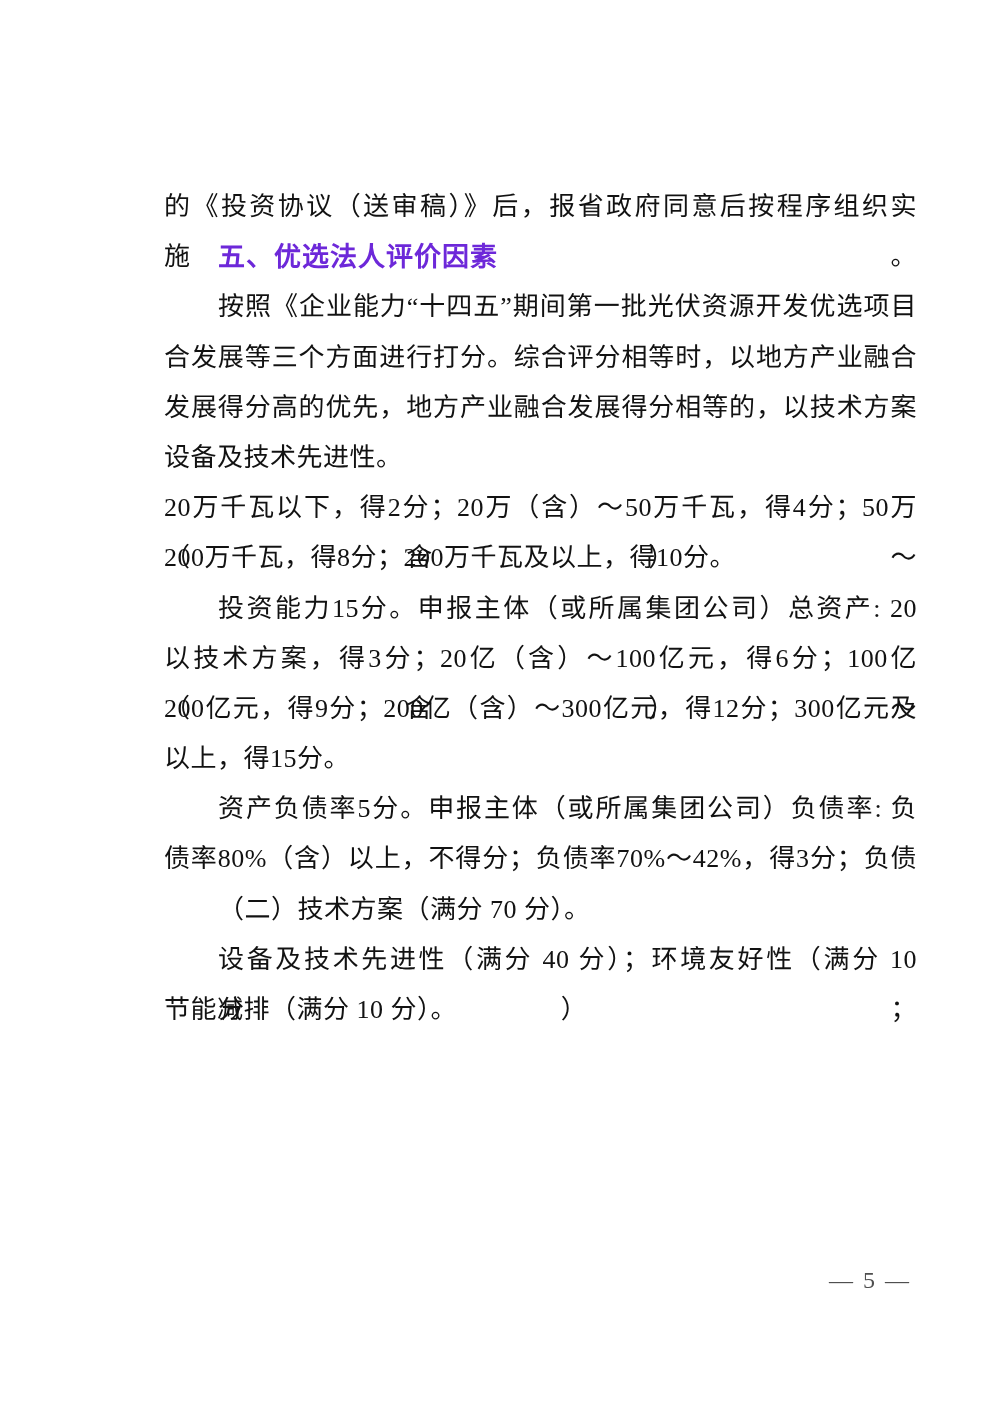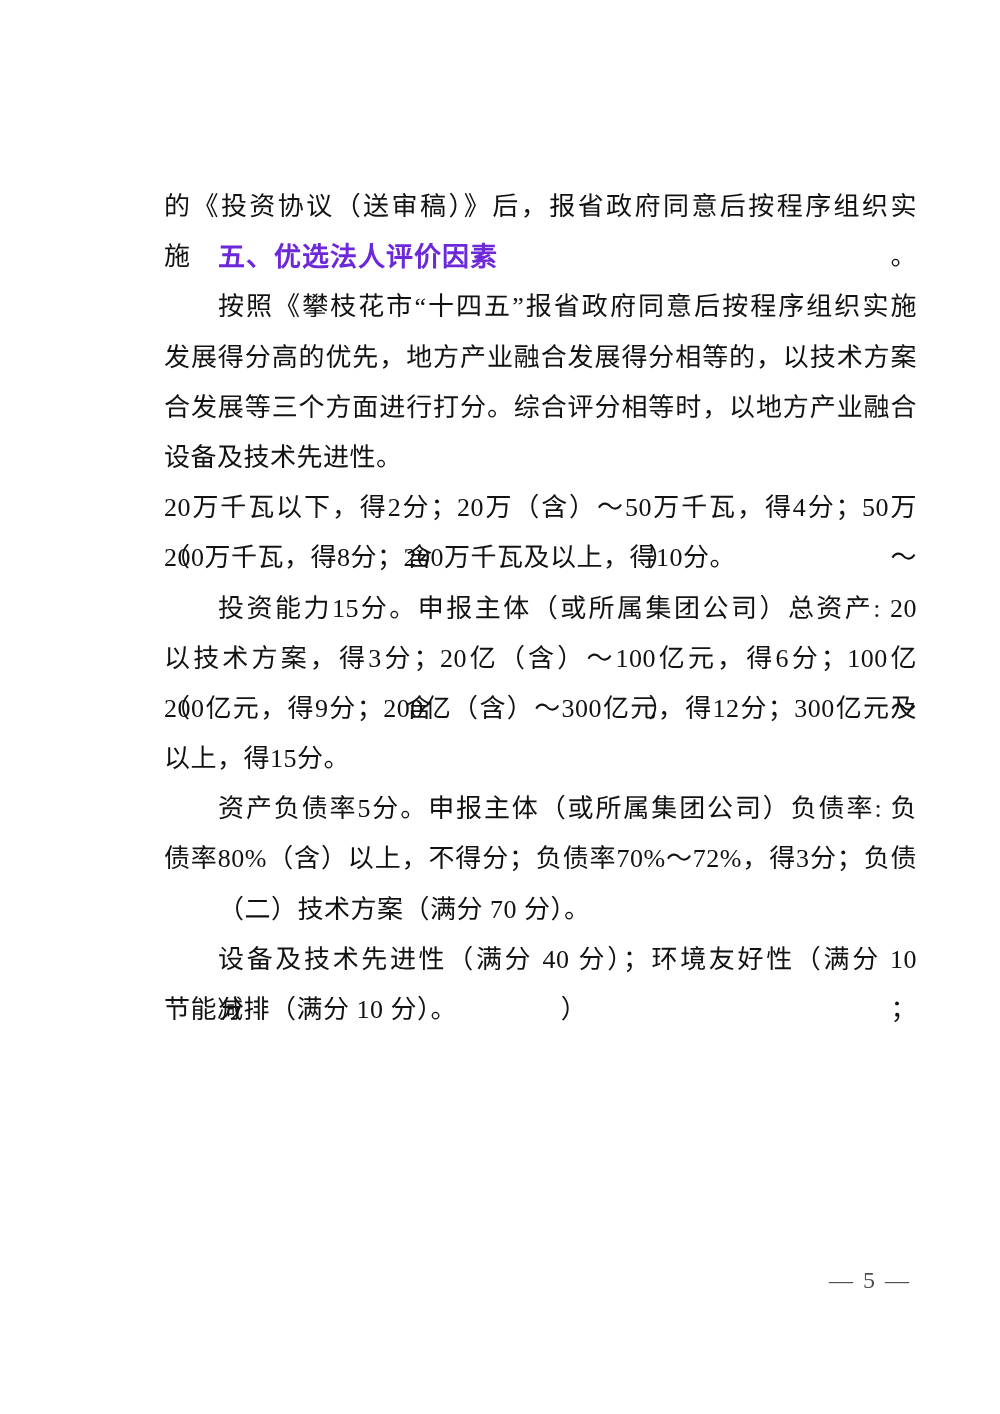--- a/index.html
+++ b/index.html
@@ -56,30 +56,30 @@
     letter-spacing: 2px;
   }
 </style>
 </head>
 <body>
 
 <div class="page">
   <main class="content">
     <div class="line fill">的《投资协议（送审稿）》后，报省政府同意后按程序组织实施。</div>
     <div class="line heading indent">五、优选法人评价因素</div>
-    <div class="line fill indent">按照《攀枝花市“十四五”报省政府同意后按程序组织实施</div>
+    <div class="line fill indent">按照《企业能力“十四五”期间第一批光伏资源开发优选项目</div>
+    <div class="line fill">合发展等三个方面进行打分。综合评分相等时，以地方产业融合</div>
     <div class="line fill">发展得分高的优先，地方产业融合发展得分相等的，以技术方案</div>
-    <div class="line fill">合发展等三个方面进行打分。综合评分相等时，以地方产业融合</div>
     <div class="line">设备及技术先进性。</div>
     <div class="line fill">20万千瓦以下，得2分；20万（含）～50万千瓦，得4分；50万（含）～</div>
     <div class="line">200万千瓦，得8分；200万千瓦及以上，得10分。</div>
     <div class="line fill indent">投资能力15分。申报主体（或所属集团公司）总资产: 20</div>
     <div class="line fill">以技术方案，得3分；20亿（含）～100亿元，得6分；100亿（含）～</div>
     <div class="line fill">200亿元，得9分；200亿（含）～300亿元，得12分；300亿元及</div>
     <div class="line">以上，得15分。</div>
     <div class="line fill indent">资产负债率5分。申报主体（或所属集团公司）负债率: 负</div>
-    <div class="line fill">债率80%（含）以上，不得分；负债率70%～72%，得3分；负债</div>
+    <div class="line fill">债率80%（含）以上，不得分；负债率70%～42%，得3分；负债</div>
     <div class="line indent">（二）技术方案（满分 70 分）。</div>
     <div class="line fill indent">设备及技术先进性（满分 40 分）；环境友好性（满分 10 分）；</div>
     <div class="line">节能减排（满分 10 分）。</div>
   </main>
   <div class="page-number">— 5 —</div>
 </div>
 
 </body></html>

